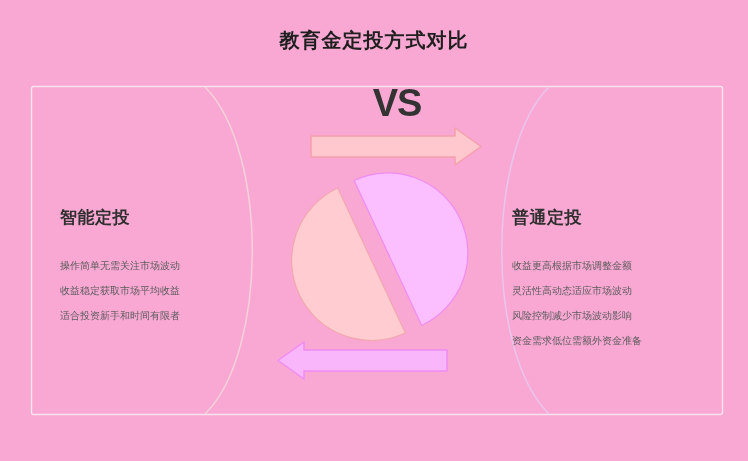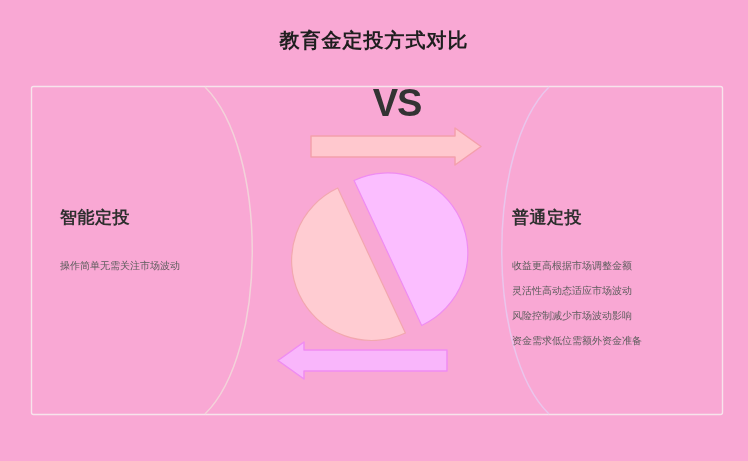--- a/index.html
+++ b/index.html
@@ -103,20 +103,22 @@
       <path d="M 389 178 A 80 80 0 0 1 389 338 Z" fill="#fbbeff" stroke="#ef8cf2" stroke-width="1.2"></path>
     </g>
   </svg>
 
   <div class="vs-label">VS</div>
 
   <div class="panel panel-left">
     <div class="panel-heading">智能定投</div>
     <ul class="panel-list">
       <li>操作简单无需关注市场波动</li>
+      <li>收益稳定获取市场平均收益</li>
+      <li>适合投资新手和时间有限者</li>
     </ul>
   </div>
 
   <div class="panel panel-right">
     <div class="panel-heading">普通定投</div>
     <ul class="panel-list">
       <li>收益更高根据市场调整金额</li>
       <li>灵活性高动态适应市场波动</li>
       <li>风险控制减少市场波动影响</li>
       <li>资金需求低位需额外资金准备</li>

